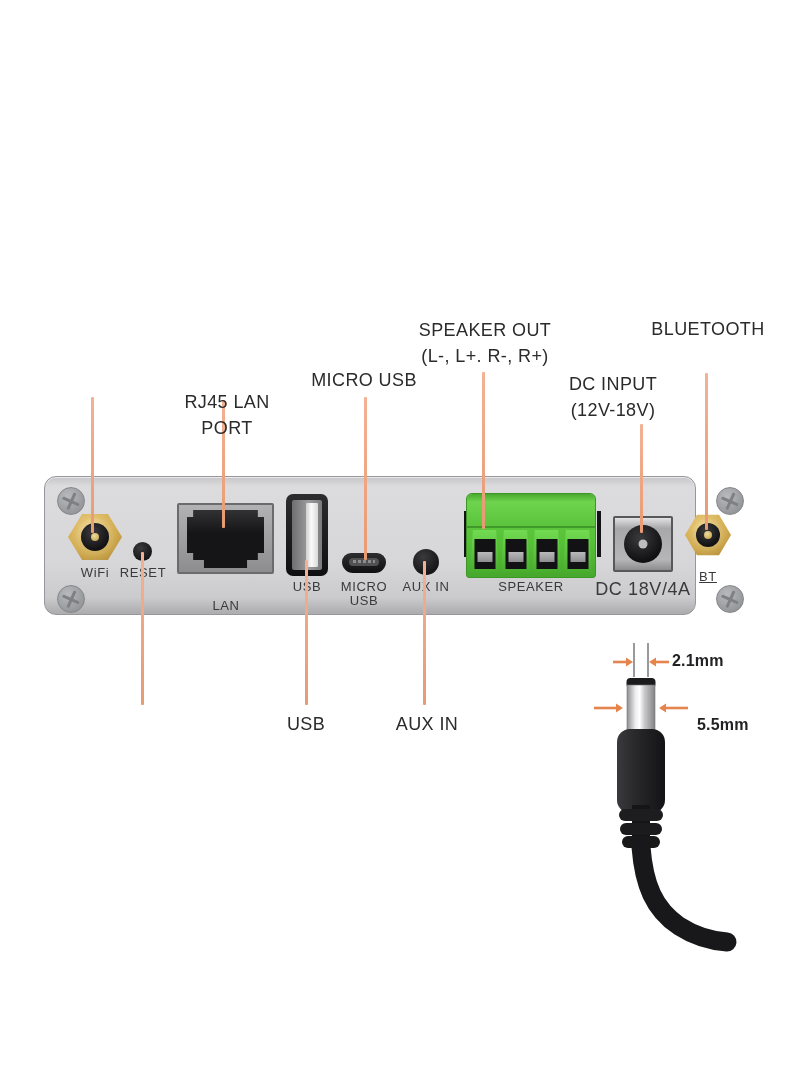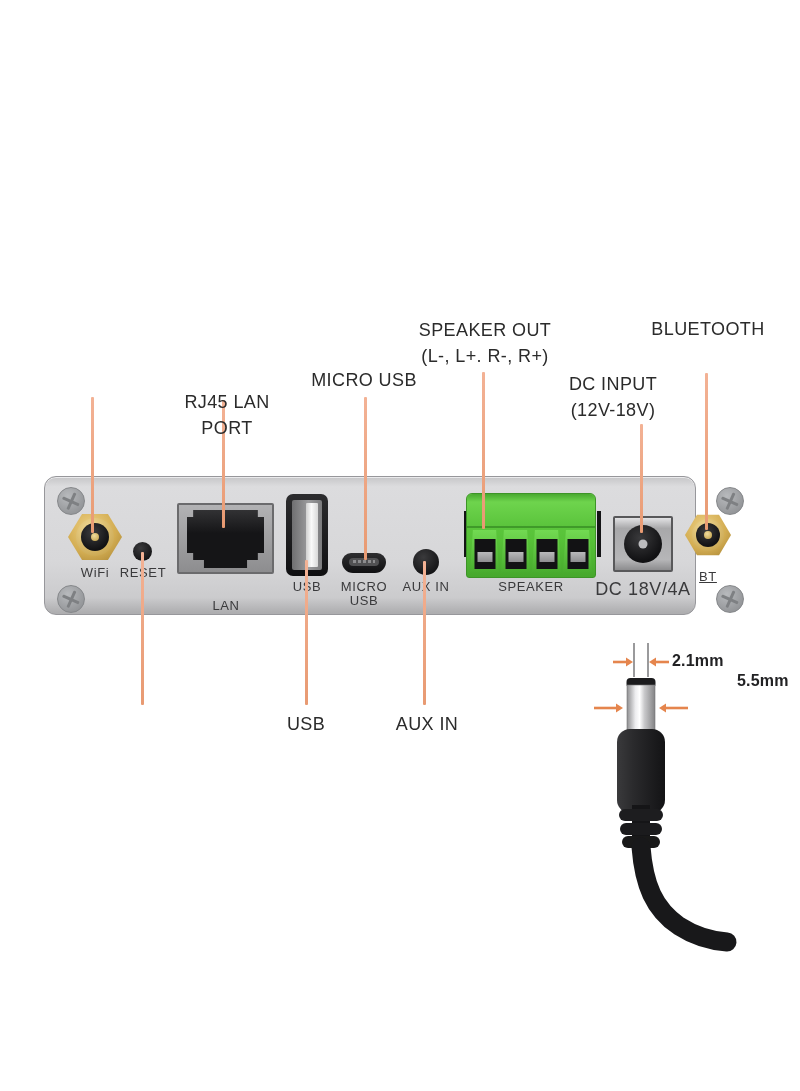--- a/index.html
+++ b/index.html
@@ -384,17 +384,17 @@
       <rect x="40" y="188" width="42" height="12" rx="6" fill="#1b1b1d"></rect>
       <rect x="42" y="201" width="38" height="12" rx="6" fill="#191919"></rect>
     </g>
 
     <path d="M61,212 C64,250 74,274 99,291 C116,302 134,306 147,307" fill="none" stroke="#18181a" stroke-width="19" stroke-linecap="round"></path>
   </svg>
 
   <div class="dim-text" style="left:672px; top:652px;">
     <span>2.1mm</span>
   </div>
-  <div class="dim-text" style="left:697px; top:672px;margin-left:40px;">
+  <div class="dim-text" style="left:697px; top:716px;">
     <span>5.5mm</span>
   </div>
 
 </div>
 
 </body></html>

